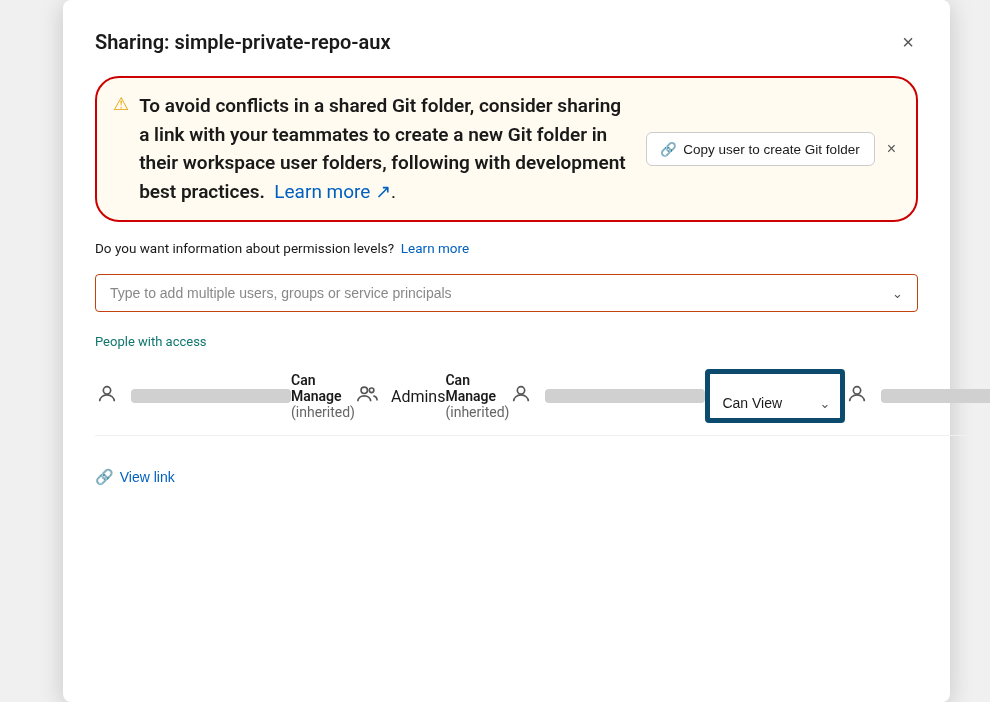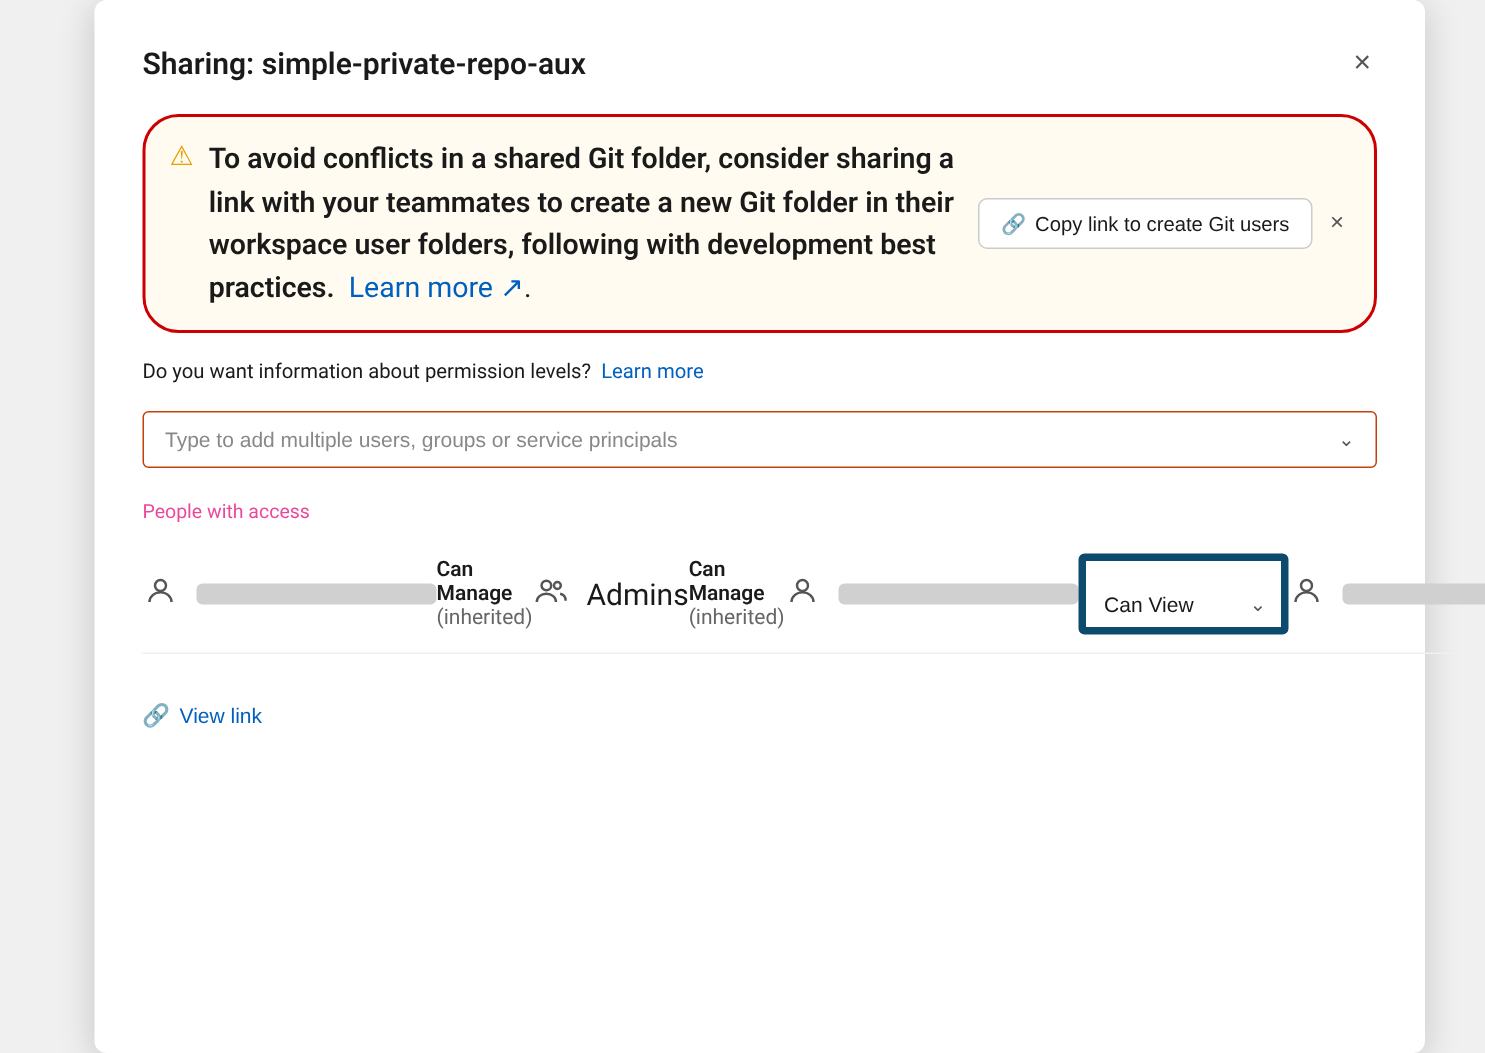--- a/index.html
+++ b/index.html
@@ -166,21 +166,21 @@
     }
 
     .search-chevron {
       color: #555;
       font-size: 13px;
     }
 
     
     .section-label {
       font-size: 13px;
-      color: #ec4899;
+      color: #0f766e;
       margin-bottom: 8px;
       font-weight: 400;
     }
 
     .people-list {
       display: flex;
       flex-direction: row;
       gap: 0;
     }
 
@@ -203,21 +203,21 @@
     }
 
     .person-icon {
       font-size: 20px;
       color: #555;
       width: 24px;
       text-align: center;
     }
 
     .person-name {
-      font-size: 20px;
+      font-size: 16px;
       color: #1a1a1a;
     }
 
     .blurred-name {
       background: #d0d0d0;
       border-radius: 4px;
       height: 14px;
       width: 160px;
       display: inline-block;
     }
@@ -304,21 +304,21 @@
     <div class="warning-left">
       <span class="warning-icon">⚠</span>
       <div class="warning-text">
         <strong>To avoid conflicts in a shared Git folder, consider sharing a link with your teammates to create a new Git folder in their workspace user folders, following with development best practices.</strong>
         &nbsp;<a href="#"><span>Learn more</span> ↗</a>.
       </div>
     </div>
     <div class="warning-right">
       <button class="copy-git-btn">
         <span>🔗</span>
-        <span>Copy link to create Git users</span>
+        <span>Copy user to create Git folder</span>
       </button>
       <button class="dismiss-btn">×</button>
     </div>
   </div>
 
   <div class="info-row">
     <span>Do you want information about permission levels?</span>
     &nbsp;<a href="#">Learn more</a>
   </div>
 

